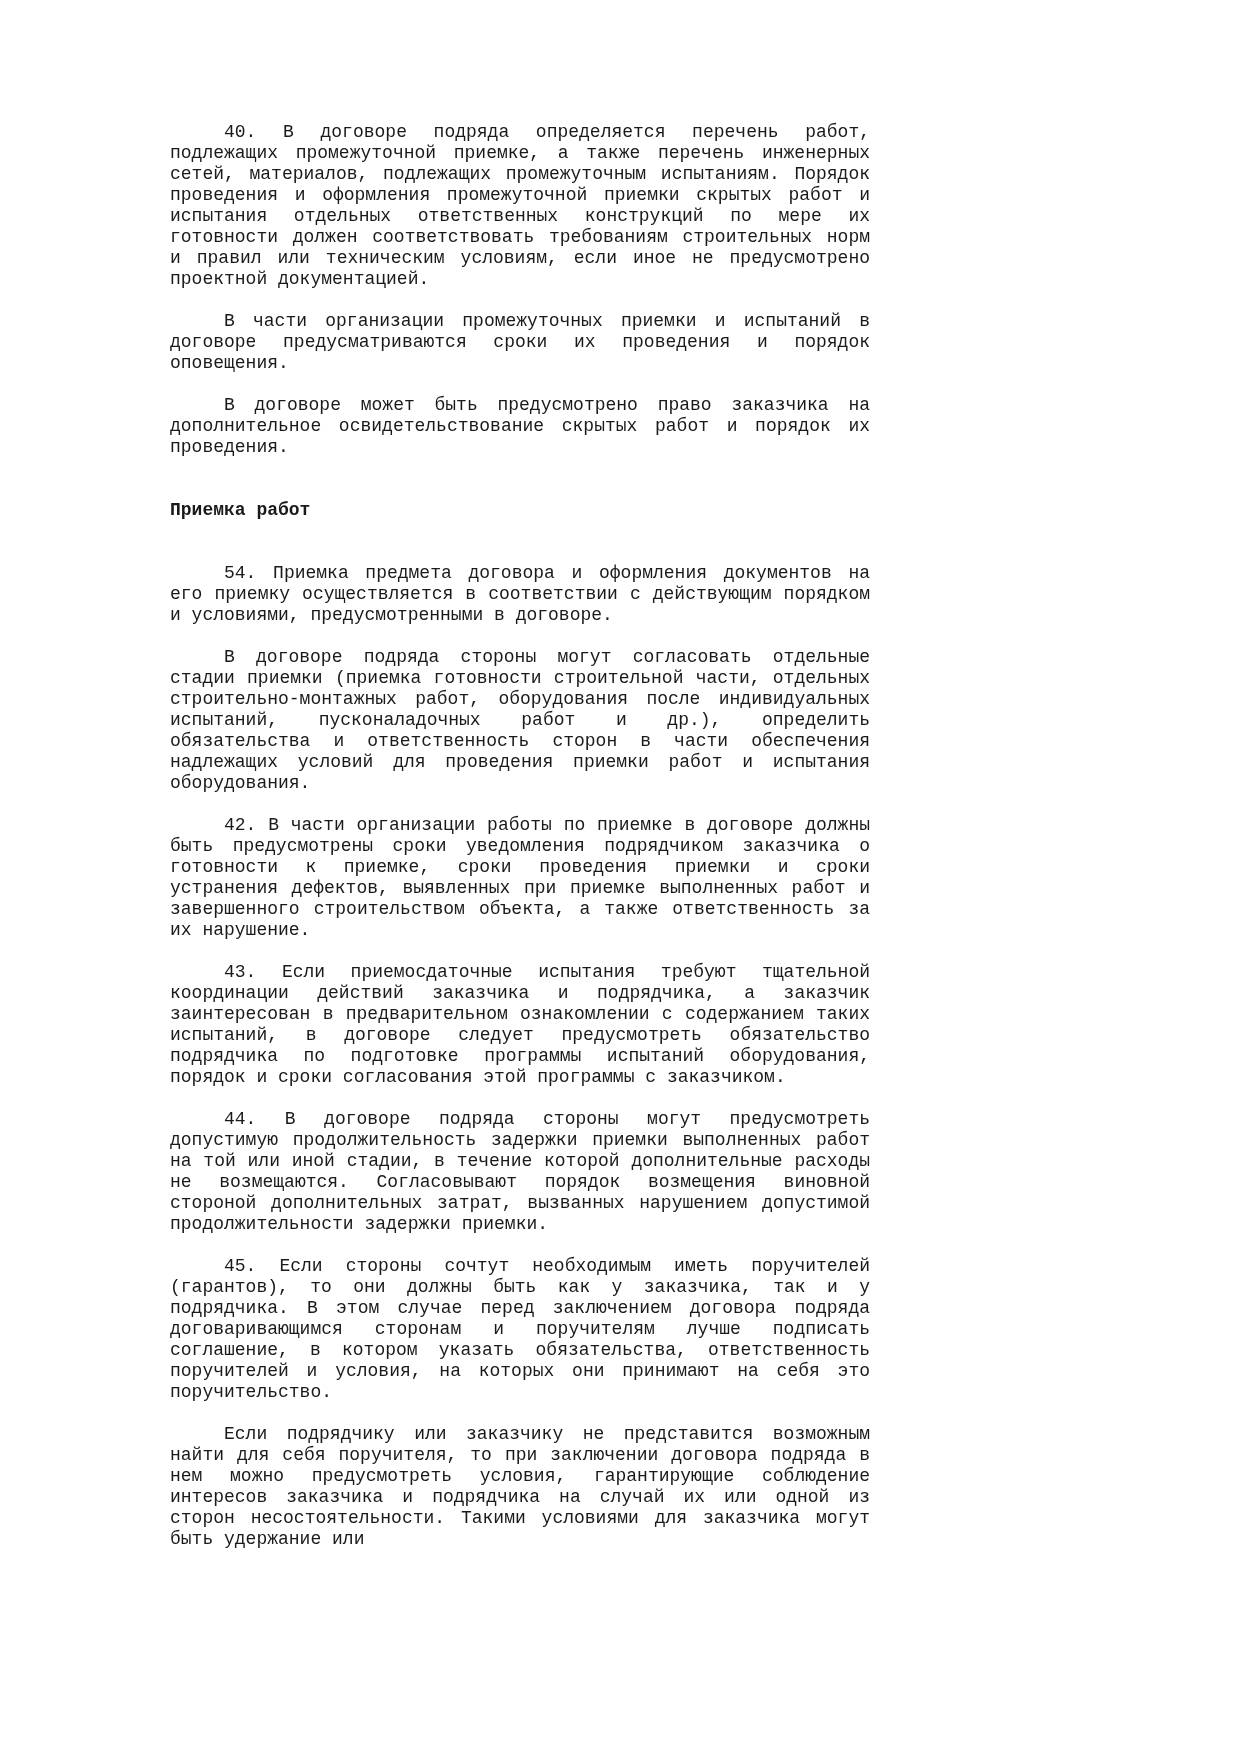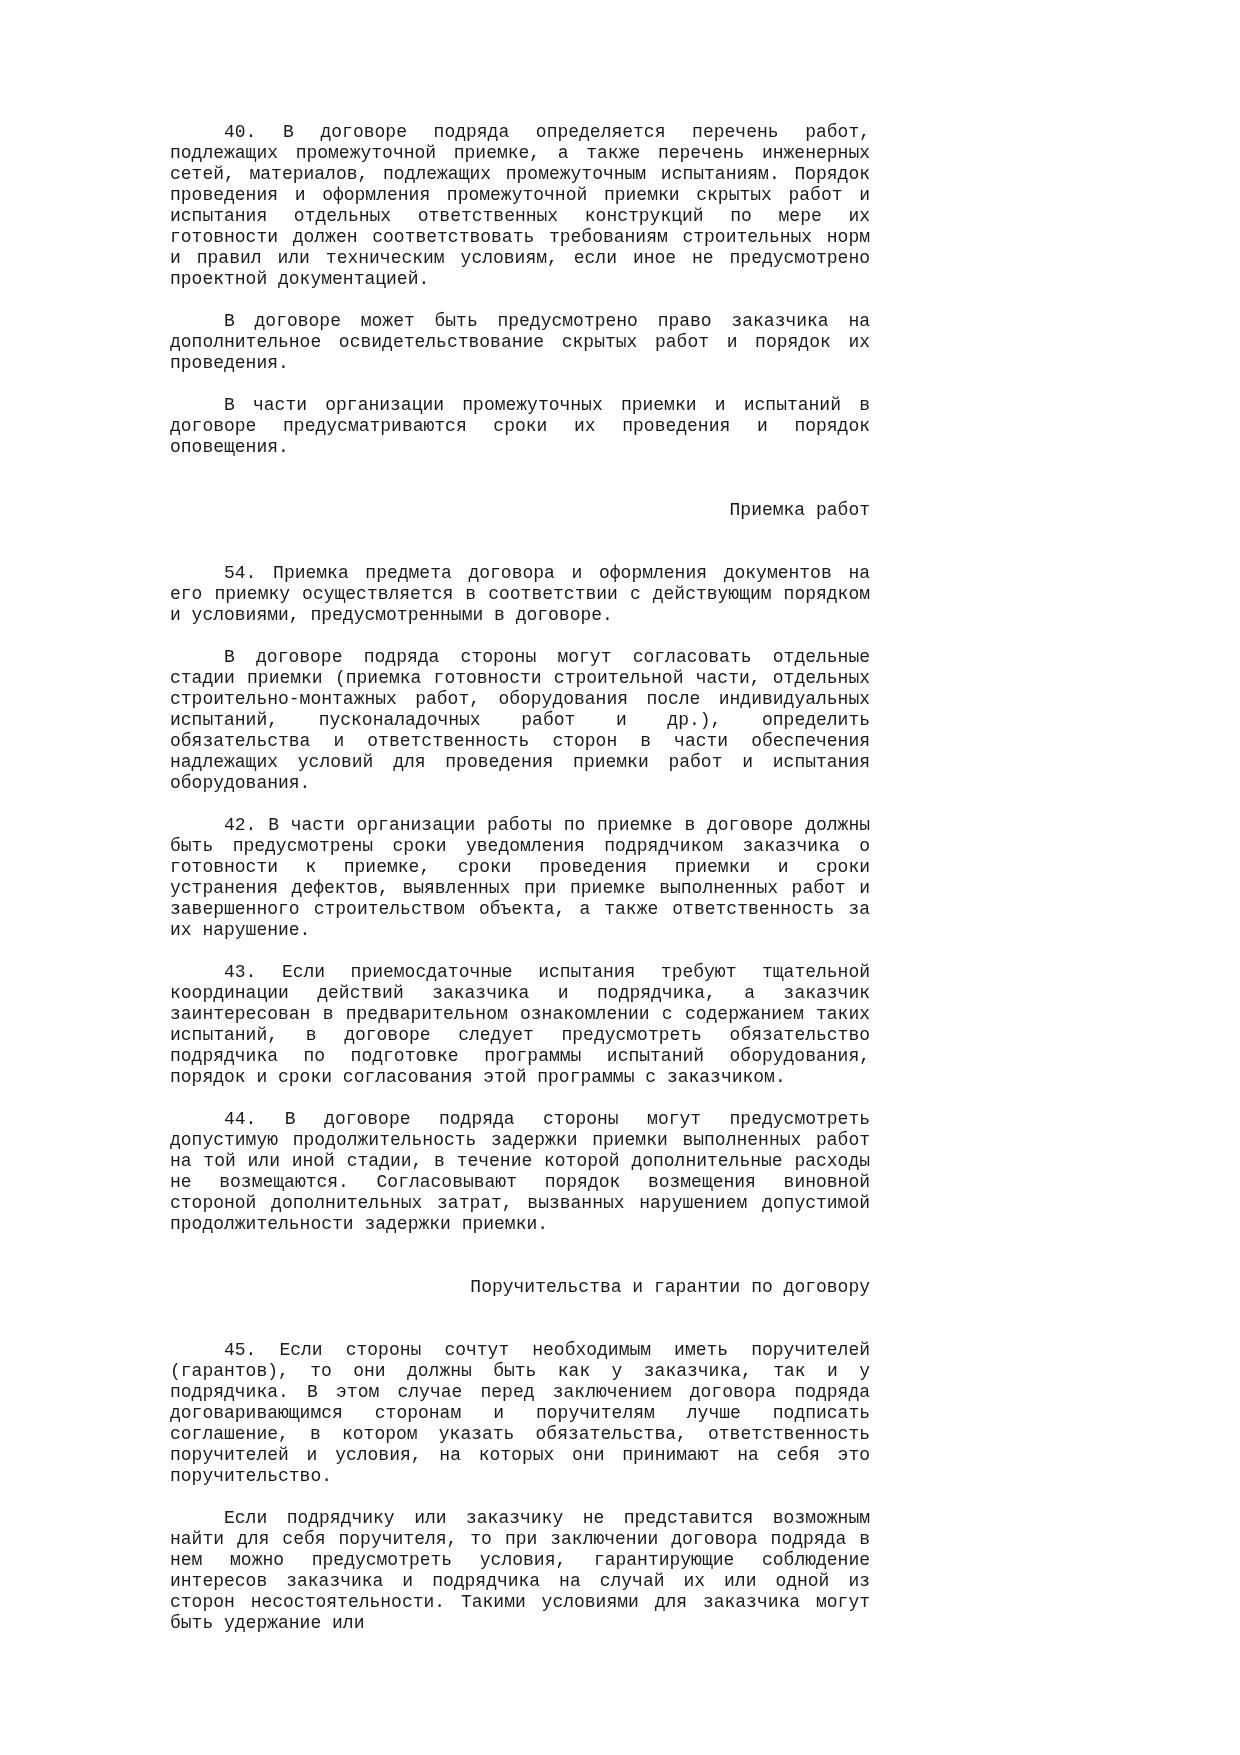--- a/index.html
+++ b/index.html
@@ -24,37 +24,36 @@
     line-height: 21px;
     color: #1a1a1a;
   }
   .para {
     margin: 0 0 21px 0;
     text-align: justify;
     text-indent: 5ch;
   }
   .heading {
     margin: 42px 0 42px 0;
-    text-align: right;
-    font-weight: normal;
+    text-align: left;
+    font-weight: bold;
     font-size: 18px;
     line-height: 21px;
   }
 </style>
 </head>
 <body>
 
 <div class="page">
   <div class="content">
     <p class="para">40. В договоре подряда определяется перечень работ, подлежащих промежуточной приемке, а также перечень инженерных сетей, материалов, подлежащих промежуточным испытаниям. Порядок проведения и оформления промежуточной приемки скрытых работ и испытания отдельных ответственных конструкций по мере их готовности должен соответствовать требованиям строительных норм и правил или техническим условиям, если иное не предусмотрено проектной документацией.</p>
+    <p class="para">В части организации промежуточных приемки и испытаний в договоре предусматриваются сроки их проведения и порядок оповещения.</p>
     <p class="para">В договоре может быть предусмотрено право заказчика на дополнительное освидетельствование скрытых работ и порядок их проведения.</p>
-    <p class="para">В части организации промежуточных приемки и испытаний в договоре предусматриваются сроки их проведения и порядок оповещения.</p>
     <h2 class="heading">Приемка работ</h2>
     <p class="para">54. Приемка предмета договора и оформления документов на его приемку осуществляется в соответствии с действующим порядком и условиями, предусмотренными в договоре.</p>
     <p class="para">В договоре подряда стороны могут согласовать отдельные стадии приемки (приемка готовности строительной части, отдельных строительно-монтажных работ, оборудования после индивидуальных испытаний, пусконаладочных работ и др.), определить обязательства и ответственность сторон в части обеспечения надлежащих условий для проведения приемки работ и испытания оборудования.</p>
     <p class="para">42. В части организации работы по приемке в договоре должны быть предусмотрены сроки уведомления подрядчиком заказчика о готовности к приемке, сроки проведения приемки и сроки устранения дефектов, выявленных при приемке выполненных работ и завершенного строительством объекта, а также ответственность за их нарушение.</p>
     <p class="para">43. Если приемосдаточные испытания требуют тщательной координации действий заказчика и подрядчика, а заказчик заинтересован в предварительном ознакомлении с содержанием таких испытаний, в договоре следует предусмотреть обязательство подрядчика по подготовке программы испытаний оборудования, порядок и сроки согласования этой программы с заказчиком.</p>
     <p class="para">44. В договоре подряда стороны могут предусмотреть допустимую продолжительность задержки приемки выполненных работ на той или иной стадии, в течение которой дополнительные расходы не возмещаются. Согласовывают порядок возмещения виновной стороной дополнительных затрат, вызванных нарушением допустимой продолжительности задержки приемки.</p>
-    <h2 class="heading">Поручительства и гарантии по договору</h2>
     <p class="para">45. Если стороны сочтут необходимым иметь поручителей (гарантов), то они должны быть как у заказчика, так и у подрядчика. В этом случае перед заключением договора подряда договаривающимся сторонам и поручителям лучше подписать соглашение, в котором указать обязательства, ответственность поручителей и условия, на которых они принимают на себя это поручительство.</p>
     <p class="para">Если подрядчику или заказчику не представится возможным найти для себя поручителя, то при заключении договора подряда в нем можно предусмотреть условия, гарантирующие соблюдение интересов заказчика и подрядчика на случай их или одной из сторон несостоятельности. Такими условиями для заказчика могут быть удержание или</p>
   </div>
 </div>
 
 </body></html>

